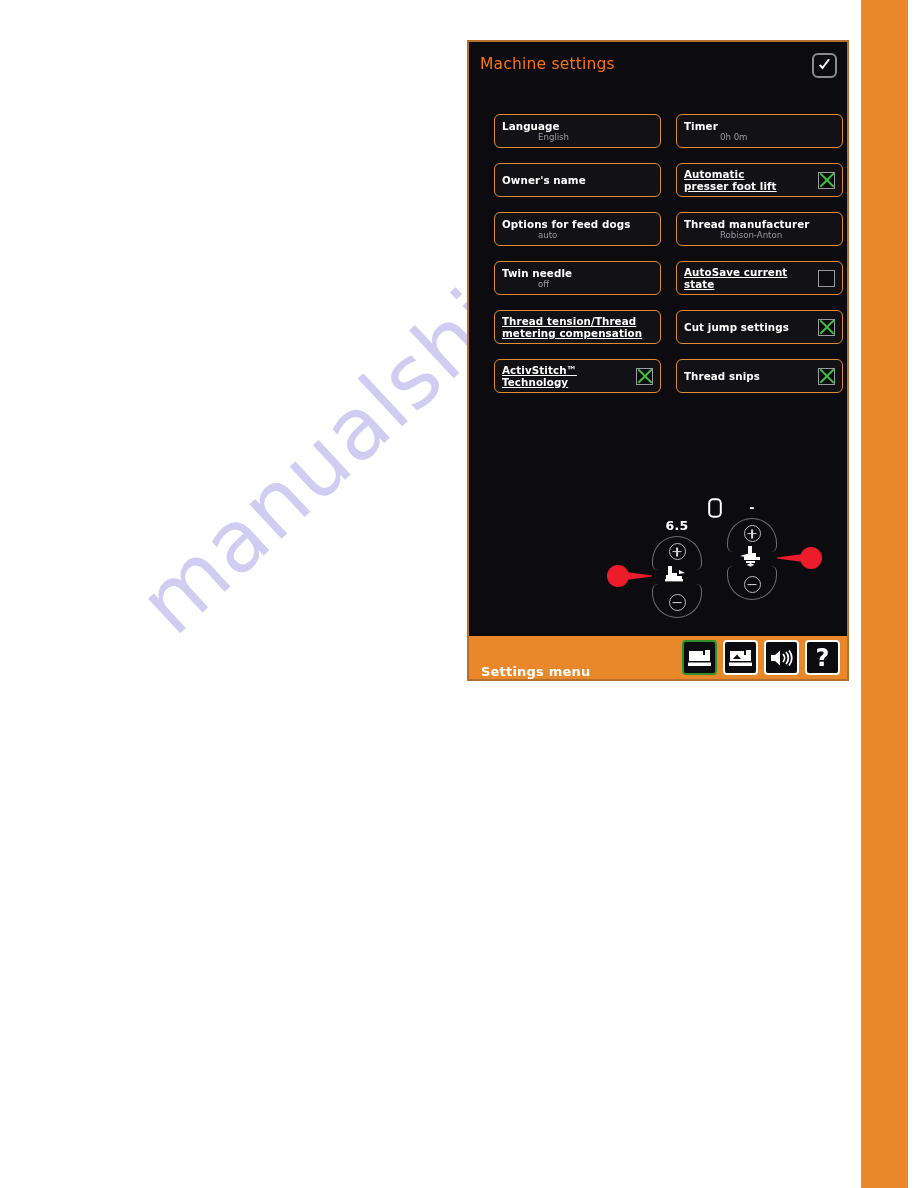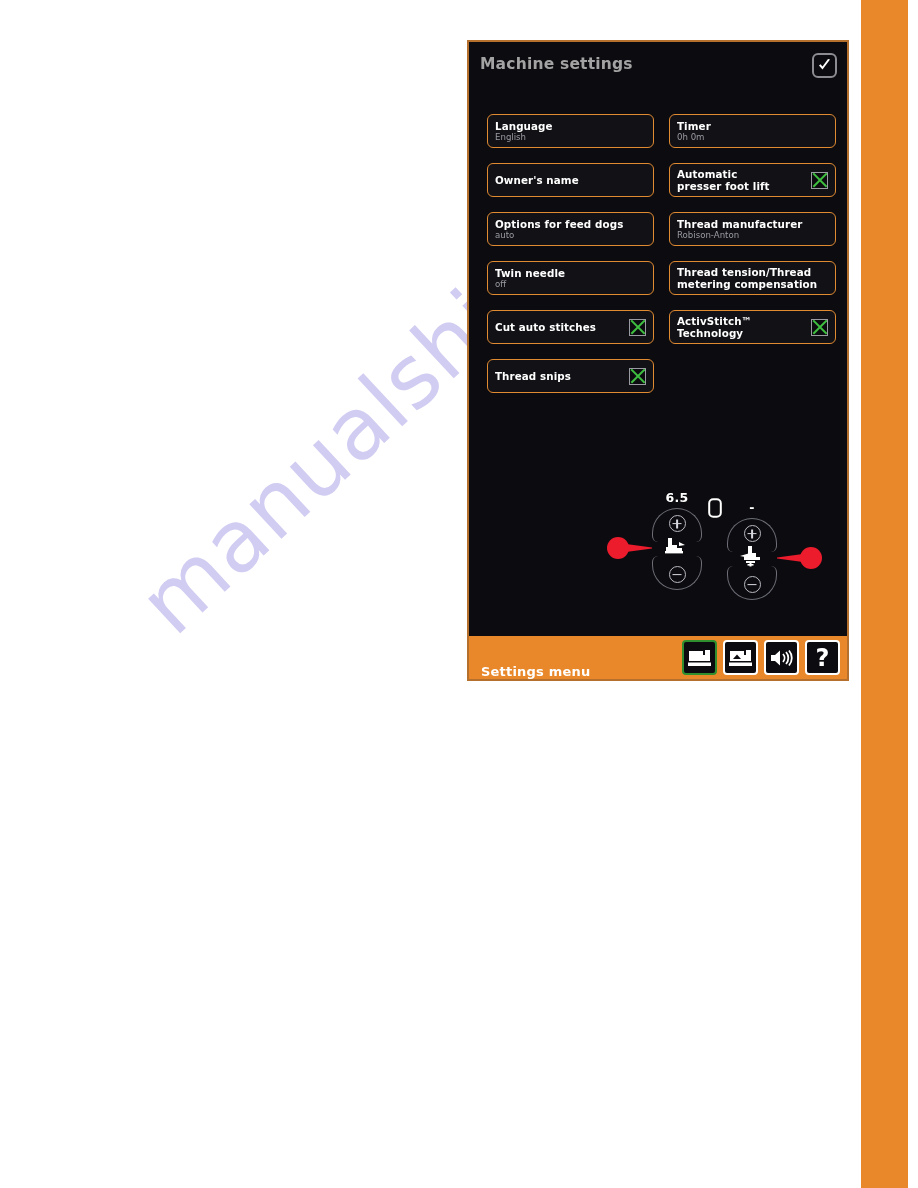--- a/index.html
+++ b/index.html
@@ -75,23 +75,23 @@
     position: absolute;
     left: 0;
     top: 8px;
     width: 100%;
     height: 36px;
   }
   .screen-title {
     position: absolute;
     left: 11px;
     top: 5px;
-    color: #a3a3a3;
+    color: #f97316;
     font-size: 15.5px;
-    font-weight: bold;
+    font-weight: normal;
     letter-spacing: 0.2px;
   }
   .ok-button {
     position: absolute;
     right: 10px;
     top: 3px;
     width: 25px;
     height: 25px;
     border: 2px solid #8c8c92;
     border-radius: 6px;
@@ -99,21 +99,21 @@
     box-sizing: border-box;
     display: flex;
     align-items: center;
     justify-content: center;
   }
   .ok-button svg { display: block; }
 
   
   .grid {
     position: absolute;
-    left: 18px;
+    left: 25px;
     top: 72px;
     width: 350px;
     display: grid;
     grid-template-columns: 167px 167px;
     column-gap: 16px;
     row-gap: 8px;
     gap: 15px;
   }
   .setting {
     position: relative;
@@ -141,24 +141,26 @@
     line-height: 12px;
     white-space: nowrap;
     letter-spacing: 0.1px;
   }
   .setting .l2 {
     color: #9b9ba3;
     font-size: 8.6px;
     font-weight: normal;
     line-height: 11px;
     white-space: nowrap;
+    margin-left: 36px;
   }
   .setting .l1.two-line {
     line-height: 12.5px;
     white-space: normal;
+    text-decoration: underline;
   }
   .cbox {
     flex: 0 0 auto;
     width: 17px;
     height: 17px;
     border: 1.5px solid #9a9aa2;
     background: #0c0c10;
     box-sizing: border-box;
     margin-left: 6px;
     position: relative;
@@ -183,21 +185,21 @@
     left: 0;
     top: 448px;
     width: 382px;
     height: 120px;
   }
   .stepper {
     position: absolute;
     width: 58px;
     height: 104px;
   }
-  .stepper.left  { left: 179px; top: 0; }
+  .stepper.left  { left: 179px; top: 28px; }
   .stepper.right { left: 254px; top: 10px; }
 
   .st-value {
     position: absolute;
     top: 0;
     left: 0;
     width: 58px;
     text-align: center;
     color: #ffffff;
     font-size: 12.5px;
@@ -393,26 +395,32 @@
           </div>
         </div>
         <div class="setting">
           <div class="labels">
             <div class="l1">Twin needle</div>
             <div class="l2">off</div>
           </div>
         </div>
         <div class="setting">
           <div class="labels">
+            <div class="l1 two-line">AutoSave current<br>state</div>
+          </div>
+          <div class="cbox"></div>
+        </div>
+        <div class="setting">
+          <div class="labels">
             <div class="l1 two-line">Thread tension/Thread<br>metering compensation</div>
           </div>
         </div>
         <div class="setting">
           <div class="labels">
-            <div class="l1">Cut auto stitches</div>
+            <div class="l1">Cut jump settings</div>
           </div>
           <div class="cbox checked"></div>
         </div>
         <div class="setting">
           <div class="labels">
             <div class="l1 two-line">ActivStitch™<br>Technology</div>
           </div>
           <div class="cbox checked"></div>
         </div>
         <div class="setting">

